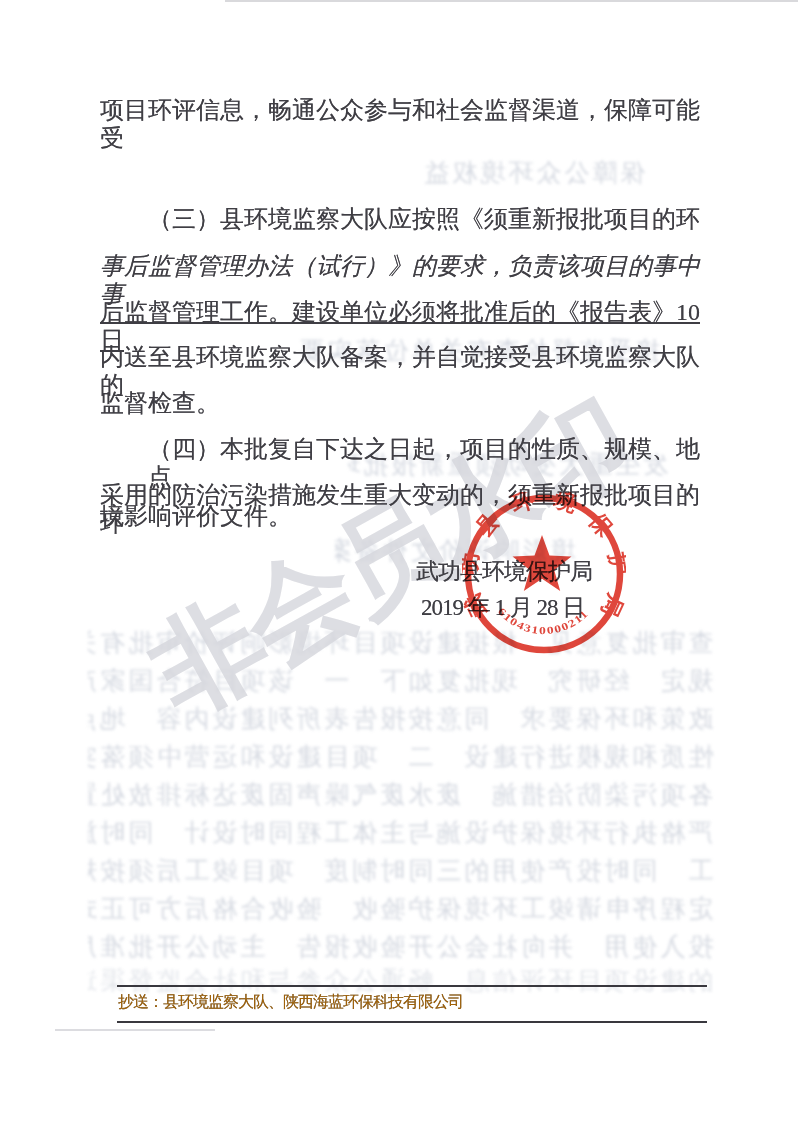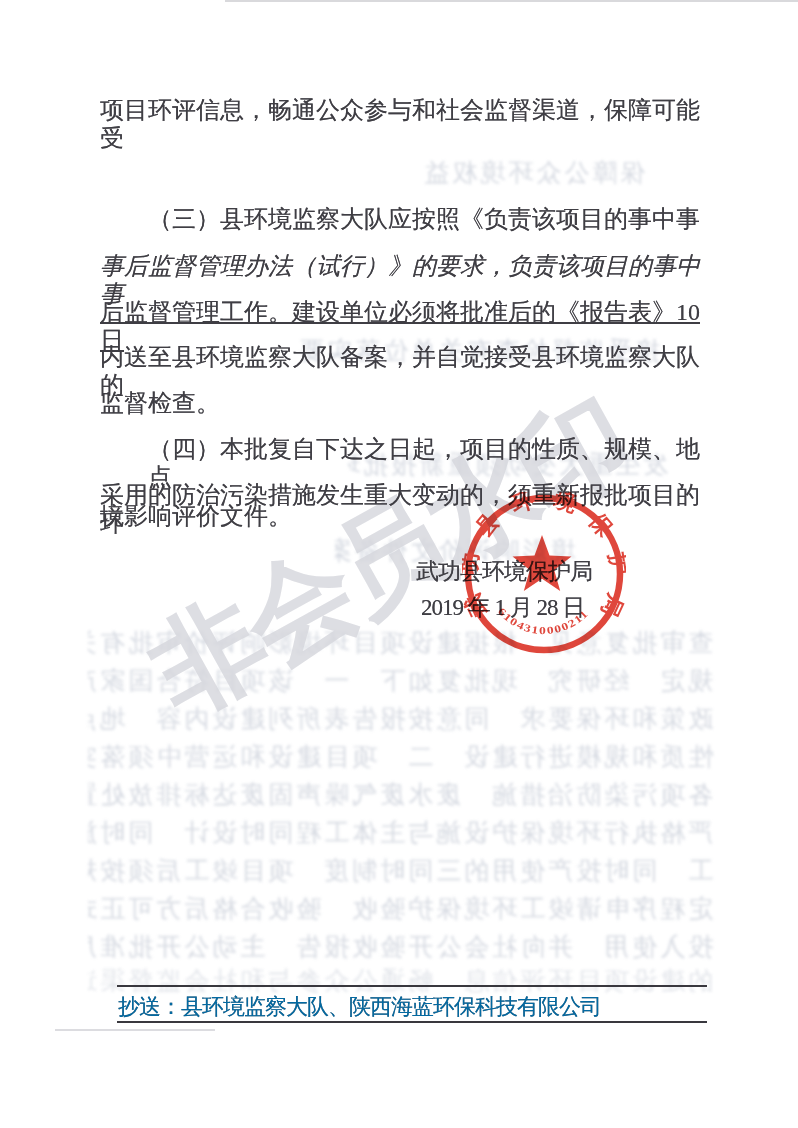--- a/index.html
+++ b/index.html
@@ -34,22 +34,22 @@
   .bodyline.ind{padding-left:48px;width:552px;}
   
   .sig{position:absolute;color:#3f3e44;font-size:23px;letter-spacing:-1px;white-space:nowrap;
        text-shadow:0 0 0.5px rgba(63,62,68,0.75);}
   .sig-org{left:416px;top:556px;}
   .sig-date{left:421px;top:592px;}
   
   .rule{position:absolute;left:117px;width:590px;height:2px;background:#39383e;}
   .rule-top{top:985px;}
   .rule-bot{top:1021px;}
-  .copyline{position:absolute;left:118px;top:992px;font-size:22px;letter-spacing:-1px;
-            color:#0369a1;white-space:nowrap;text-shadow:0 0 0.5px rgba(63,62,68,0.75);}
+  .copyline{position:absolute;left:118px;top:992px;font-size:16px;letter-spacing:-1px;
+            color:#a16207;white-space:nowrap;text-shadow:0 0 0.5px rgba(63,62,68,0.75);}
   
   .seal{position:absolute;left:462px;top:492px;width:164px;height:164px;
         mix-blend-mode:multiply;opacity:0.92;pointer-events:none;}
   .seal text{font-family:"Liberation Serif","DejaVu Serif",serif;}
 </style>
 </head>
 <body>
 
 <div class="page">
 
@@ -68,21 +68,21 @@
   <div class="bleed" style="top:968px;left:88px;width:625px;opacity:.7;">的建设项目环评信息　畅通公众参与和社会监督渠道</div>
 
   <div class="bleed" style="top:160px;left:425px;width:220px;">保障公众环境权益</div>
   <div class="bleed" style="top:338px;left:300px;width:360px;">接受监督检查有关单位落实要求</div>
   <div class="bleed" style="top:452px;left:348px;width:320px;">发生重大变动须重新报批环评文</div>
   <div class="bleed" style="top:538px;left:335px;width:240px;">境影响评价文件备案</div>
 
   <div class="watermark">非会员水印</div>
 
   <div class="bodyline" style="top:96px;">项目环评信息，畅通公众参与和社会监督渠道，保障可能受</div>
-  <div class="bodyline ind" style="top:205px;">（三）县环境监察大队应按照《负责该项目的事中事</div>
+  <div class="bodyline ind" style="top:205px;">（三）县环境监察大队应按照《须重新报批项目的环</div>
   <div class="bodyline" style="top:252px;font-style:italic;">事后监督管理办法（试行）》的要求，负责该项目的事中事</div>
   <div class="bodyline" style="top:298px;text-decoration:underline;">后监督管理工作。建设单位必须将批准后的《报告表》10 日</div>
   <div class="bodyline" style="top:343px;">内送至县环境监察大队备案，并自觉接受县环境监察大队的</div>
   <div class="bodyline ind" style="top:435px;">（四）本批复自下达之日起，项目的性质、规模、地点、</div>
   <div class="bodyline short" style="top:389px;">监督检查。</div>
   <div class="bodyline" style="top:481px;">采用的防治污染措施发生重大变动的，须重新报批项目的环</div>
   <div class="bodyline short" style="top:502px;">境影响评价文件。</div>
 
   <div class="sig sig-org">武功县环境保护局</div>
   <div class="sig sig-date">2019 年 1 月 28 日</div>

